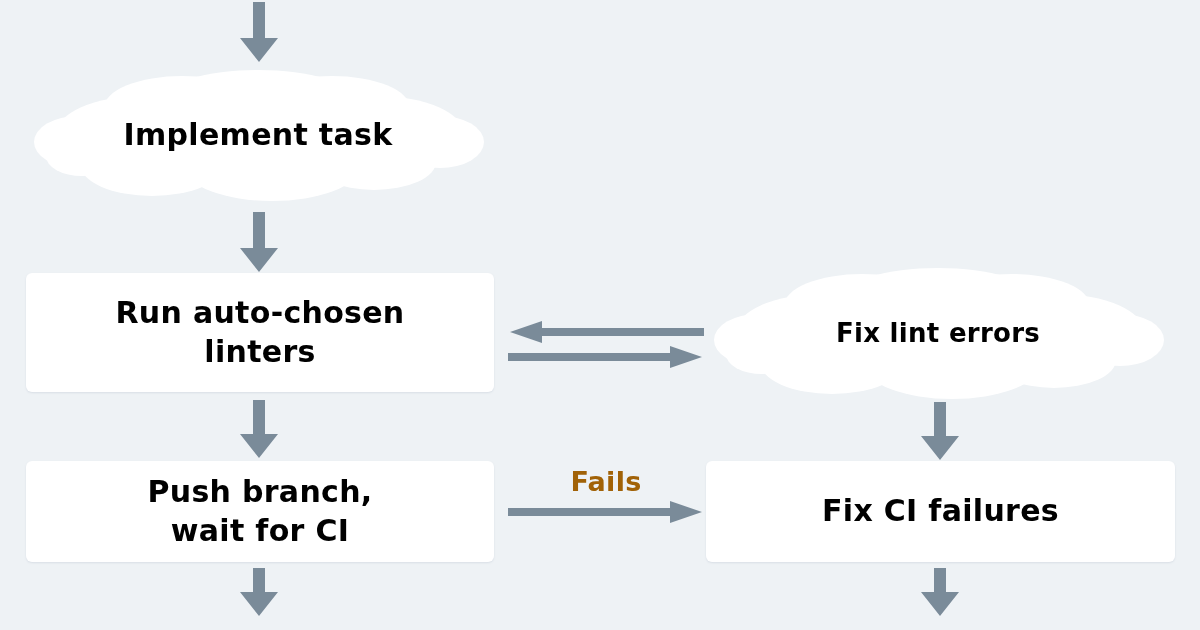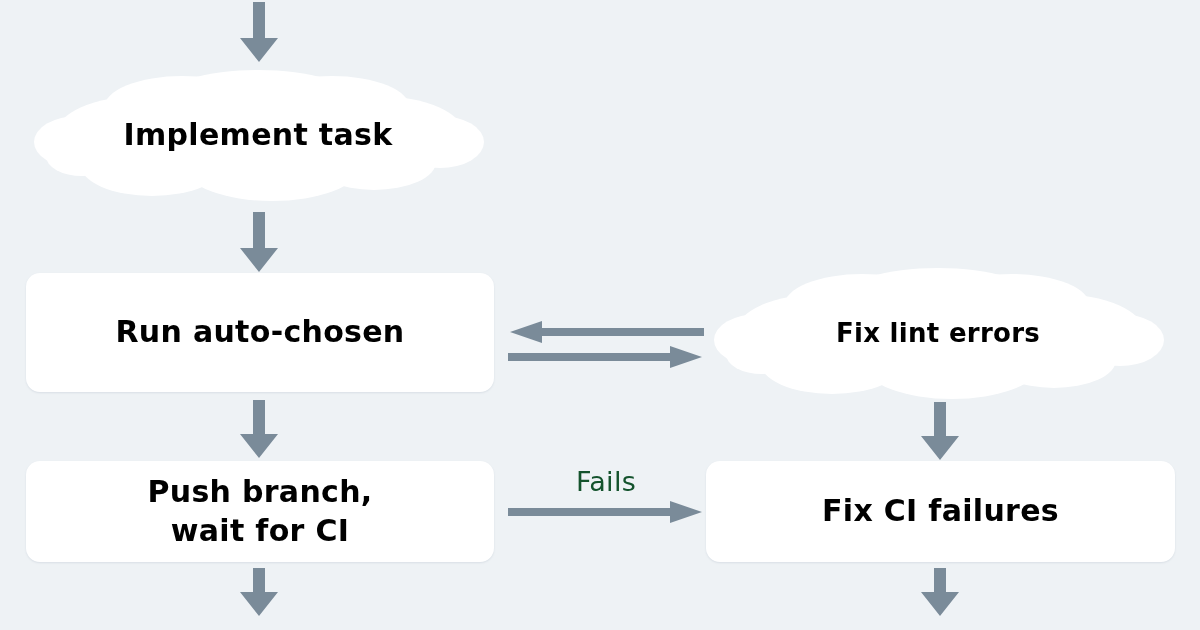--- a/index.html
+++ b/index.html
@@ -26,21 +26,21 @@
     text-align: center;
     color: #000000;
     font-weight: bold;
     font-family: "DejaVu Sans", sans-serif;
     letter-spacing: 0.3px;
     line-height: 1.28;
     box-sizing: border-box;
   }
   .node-box {
     background: #ffffff;
-    border-radius: 14px;
+    border-radius: 6px;
     box-shadow: 0 1px 2px rgba(120,140,160,0.18);
     justify-content: center;
   }
   .node-cloud {
     background: transparent;
   }
   .cloud-svg {
     position: absolute;
     left: 0;
     top: 0;
@@ -51,22 +51,22 @@
   .node-cloud .label {
     position: relative;
     z-index: 2;
   }
   .edge {
     position: absolute;
     overflow: visible;
   }
   .edge-label {
     position: absolute;
-    color: #14532d;
-    font-weight: normal;
+    color: #a16207;
+    font-weight: bold;
     font-family: "DejaVu Sans", sans-serif;
     letter-spacing: 0.3px;
     white-space: nowrap;
   }
 </style>
 </head>
 <body>
 
 <div id="canvas">
 
@@ -122,20 +122,21 @@
         <ellipse cx="250" cy="100" rx="86" ry="33"></ellipse>
         <ellipse cx="352" cy="94" rx="62" ry="28"></ellipse>
         <ellipse cx="60" cy="88" rx="36" ry="20"></ellipse>
       </g>
     </svg>
     <span class="label">Implement task</span>
   </div>
 
   <div class="node node-box" style="left:26px; top:273px; width:468px; height:119px; font-size:30px; flex-direction:column;">
     <span>Run auto-chosen</span>
+    <span>linters</span>
   </div>
 
   <div class="node node-cloud" style="left:702px; top:266px; width:472px; height:135px; font-size:26px;">
     <svg class="cloud-svg" viewBox="0 0 472 135" preserveAspectRatio="none">
       <g fill="#ffffff">
         <ellipse cx="236" cy="60" rx="170" ry="44"></ellipse>
         <ellipse cx="120" cy="66" rx="86" ry="38"></ellipse>
         <ellipse cx="356" cy="66" rx="86" ry="38"></ellipse>
         <ellipse cx="160" cy="40" rx="78" ry="32"></ellipse>
         <ellipse cx="310" cy="40" rx="78" ry="32"></ellipse>

